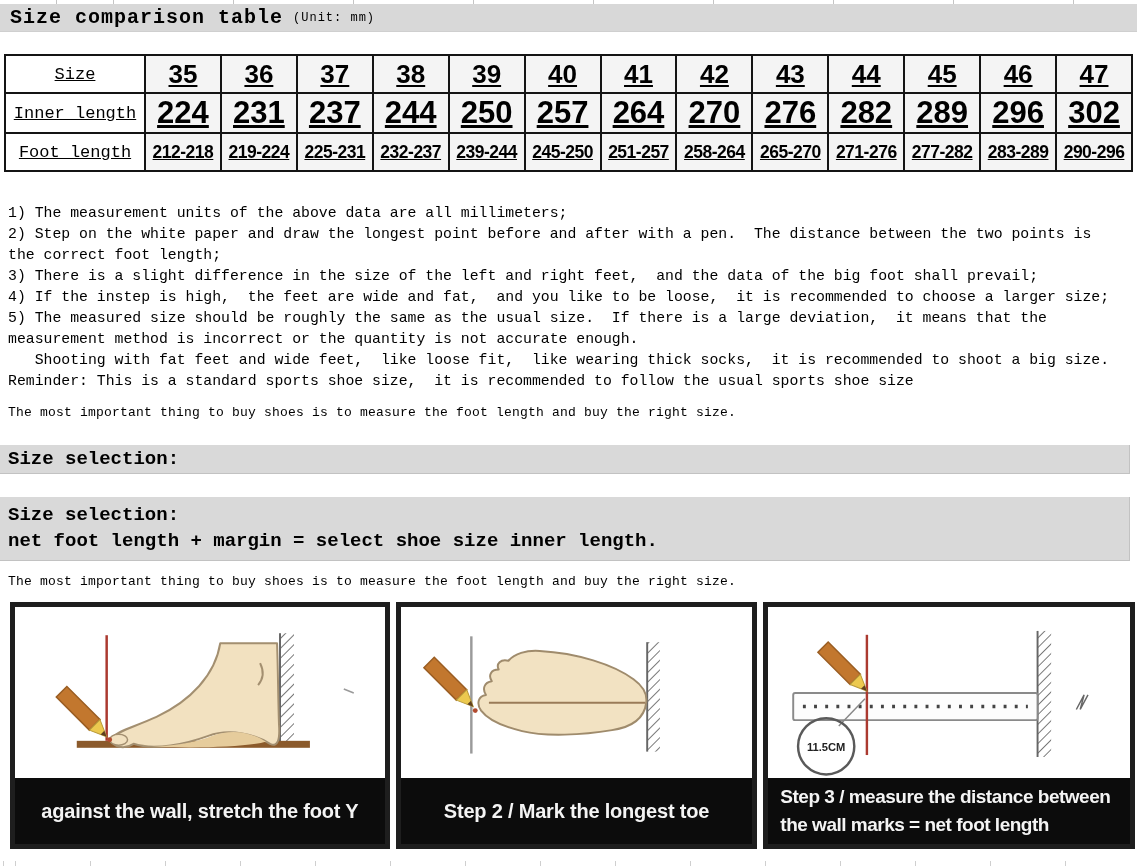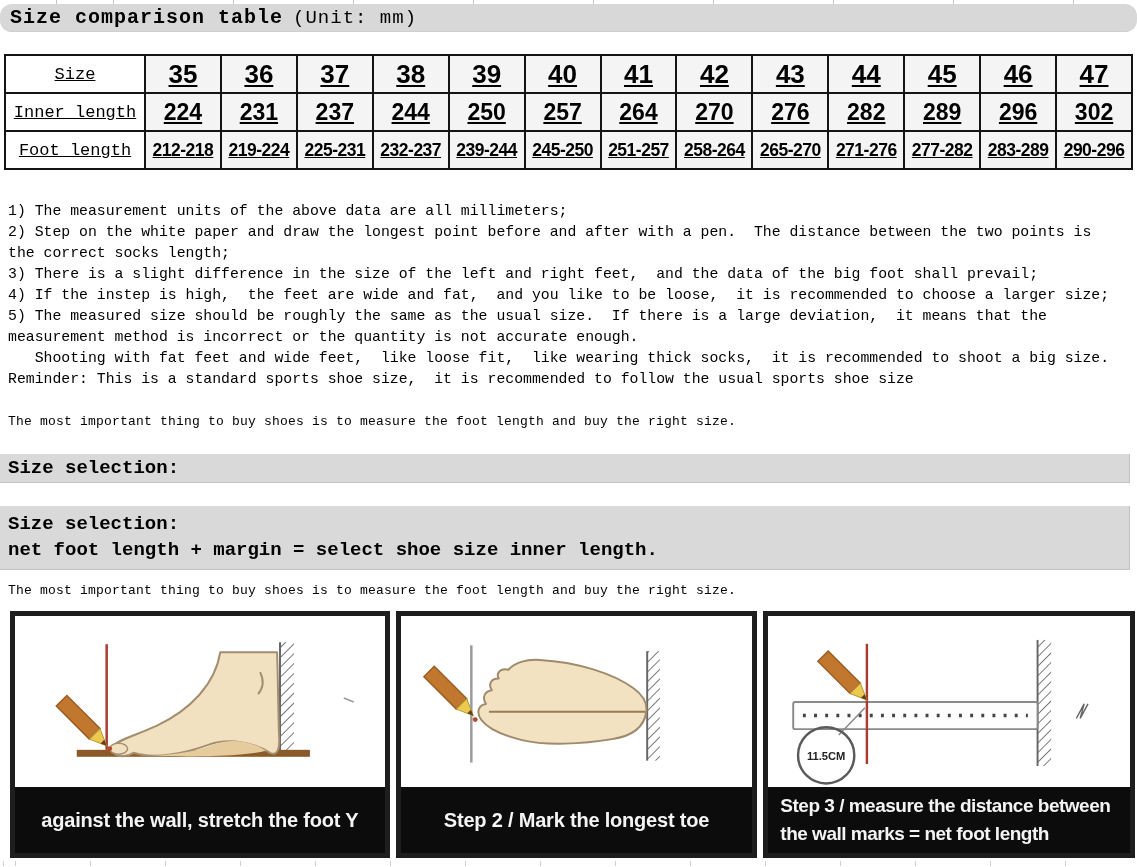--- a/index.html
+++ b/index.html
@@ -4,37 +4,37 @@
 <style>
   html,body{margin:0;padding:0;background:#fff;}
   .page{position:relative;width:1137px;height:867px;background:#fff;overflow:hidden;
         font-family:"Liberation Mono","DejaVu Sans Mono",monospace;color:#000;}
   .tick-strip{height:4px;background:repeating-linear-gradient(90deg,#c4c4c4 0 1px,transparent 1px 120px);
               background-position:113px 0;}
   .tick-strip.bottom{position:absolute;left:0;right:0;bottom:1px;height:5px;
               background:repeating-linear-gradient(90deg,#cfcfcf 0 1px,transparent 1px 75px);
               background-position:15px 0;}
   .title-bar{height:27px;background:#d8d8d8;display:flex;align-items:center;padding-left:10px;
-             border-bottom:1px solid #cfcfcf;border-radius:12px;}
+             border-bottom:1px solid #cfcfcf;}
   .title-bar .title{font-weight:bold;font-size:20px;letter-spacing:1px;}
-  .title-bar .unit{font-size:19px;margin-left:10px;letter-spacing:1px;}
+  .title-bar .unit{font-size:12px;margin-left:10px;letter-spacing:1px;}
 
   table.size-table{border-collapse:collapse;table-layout:fixed;width:1129px;margin:22px 4px 0 4px;}
   table.size-table th,table.size-table td{border:2px solid #141414;text-align:center;vertical-align:middle;
       height:34px;padding:1px;overflow:hidden;text-decoration:underline;}
   table.size-table th{background:#fff;width:136px;font-weight:normal;font-size:17px;
       font-family:"Liberation Mono","DejaVu Sans Mono",monospace;}
   table.size-table td{background:#f4f4f4;font-family:"Liberation Sans","DejaVu Sans",sans-serif;font-weight:bold;}
   td.cell-size{font-size:26px;}
-  td.cell-inner{font-size:23px;}
+  td.cell-inner{font-size:31px;}
   td.cell-foot{font-size:17.5px;letter-spacing:-0.5px;}
 
   .notes{margin:31px 0 4px 8px;}
   .note-line{white-space:pre;font-size:14.8px;line-height:21px;}
-  .tip{margin:24px 0 0 8px;font-size:13px;letter-spacing:0.2px;}
+  .tip{margin:13px 0 0 8px;font-size:13px;letter-spacing:0.2px;}
   .tip.second{margin-top:13px;}
 
   .bar{background:#d9d9d9;border-bottom:1px solid #c2c2c2;border-right:1px solid #c2c2c2;
        width:1130px;font-weight:bold;}
   .bar.heading{margin-top:25px;height:29px;line-height:29px;font-size:19px;padding-left:8px;box-sizing:border-box;}
   .bar.formula-block{margin-top:23px;padding:5px 0 6px 8px;box-sizing:border-box;}
   .bar.formula-block div{font-size:19px;line-height:26px;}
 
   .panels{display:flex;gap:6px;margin:13px 2px 0 10px;}
   .panel{border:5px solid #1e1e1e;background:#fff;box-sizing:border-box;height:247px;
@@ -110,21 +110,21 @@
           <td class="cell-foot">277-282</td>
           <td class="cell-foot">283-289</td>
           <td class="cell-foot">290-296</td>
         </tr>
     </tbody>
   </table>
 
   <div class="notes">
       <div class="note-line">1) The measurement units of the above data are all millimeters;</div>
       <div class="note-line">2) Step on the white paper and draw the longest point before and after with a pen.  The distance between the two points is</div>
-      <div class="note-line">the correct socks length;</div>
+      <div class="note-line">the correct foot length;</div>
       <div class="note-line">3) There is a slight difference in the size of the left and right feet,  and the data of the big foot shall prevail;</div>
       <div class="note-line">4) If the instep is high,  the feet are wide and fat,  and you like to be loose,  it is recommended to choose a larger size;</div>
       <div class="note-line">5) The measured size should be roughly the same as the usual size.  If there is a large deviation,  it means that the</div>
       <div class="note-line">measurement method is incorrect or the quantity is not accurate enough.</div>
       <div class="note-line">   Shooting with fat feet and wide feet,  like loose fit,  like wearing thick socks,  it is recommended to shoot a big size.</div>
       <div class="note-line">Reminder: This is a standard sports shoe size,  it is recommended to follow the usual sports shoe size</div>
     </div>
 
   <div class="tip">The most important thing to buy shoes is to measure the foot length and buy the right size.</div>
 

